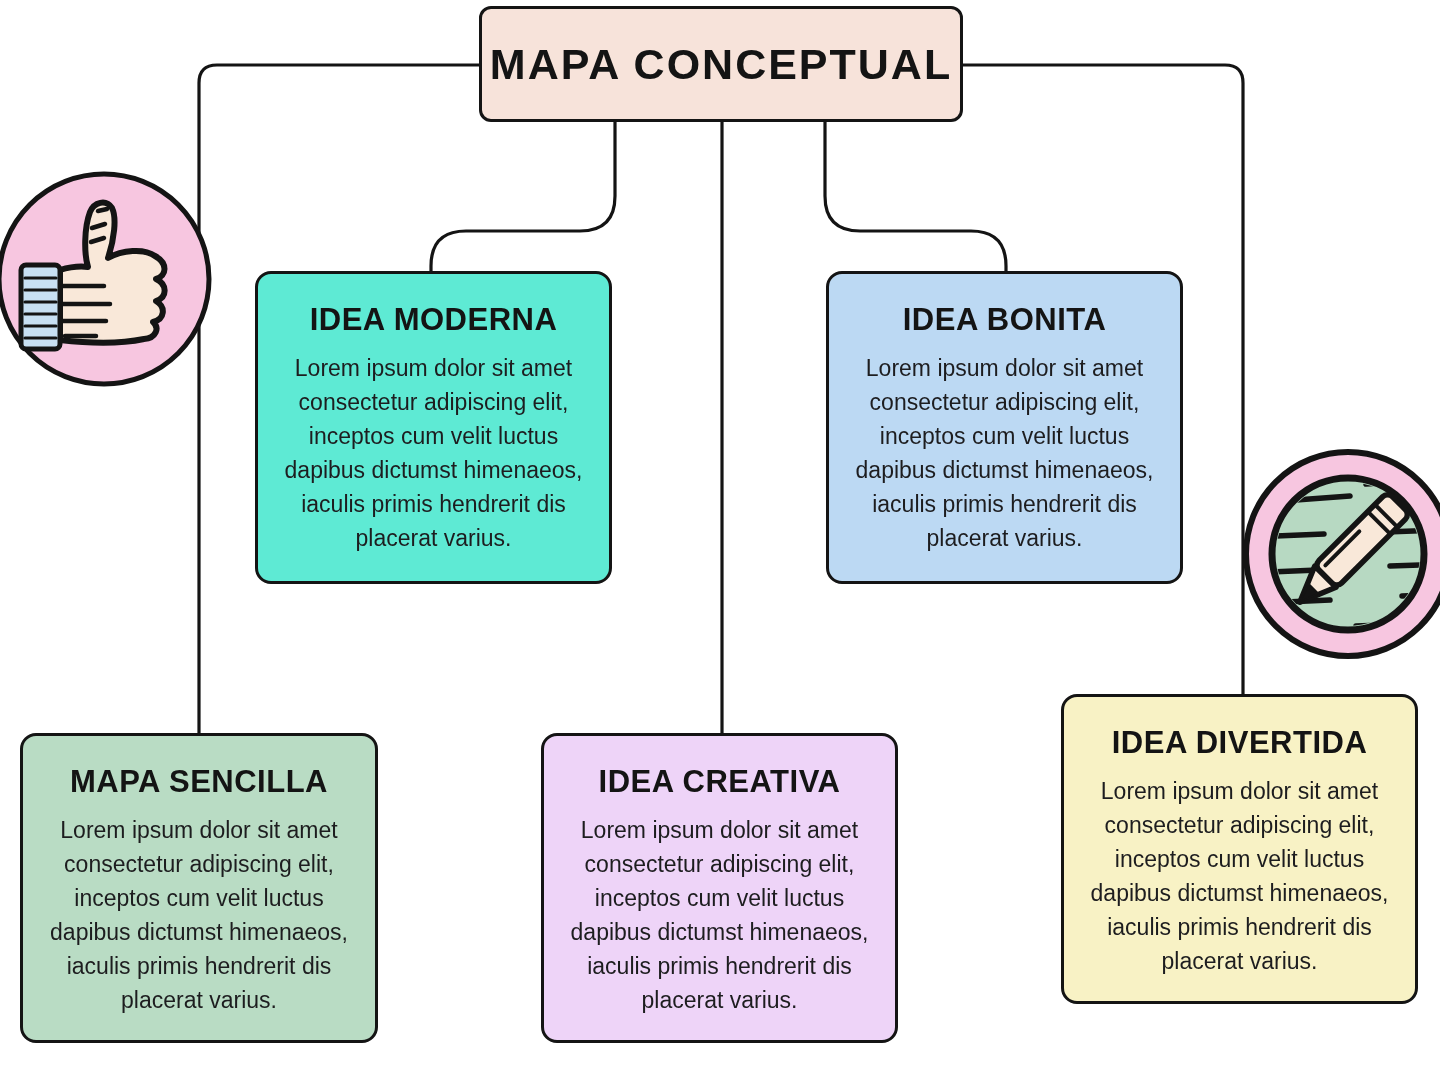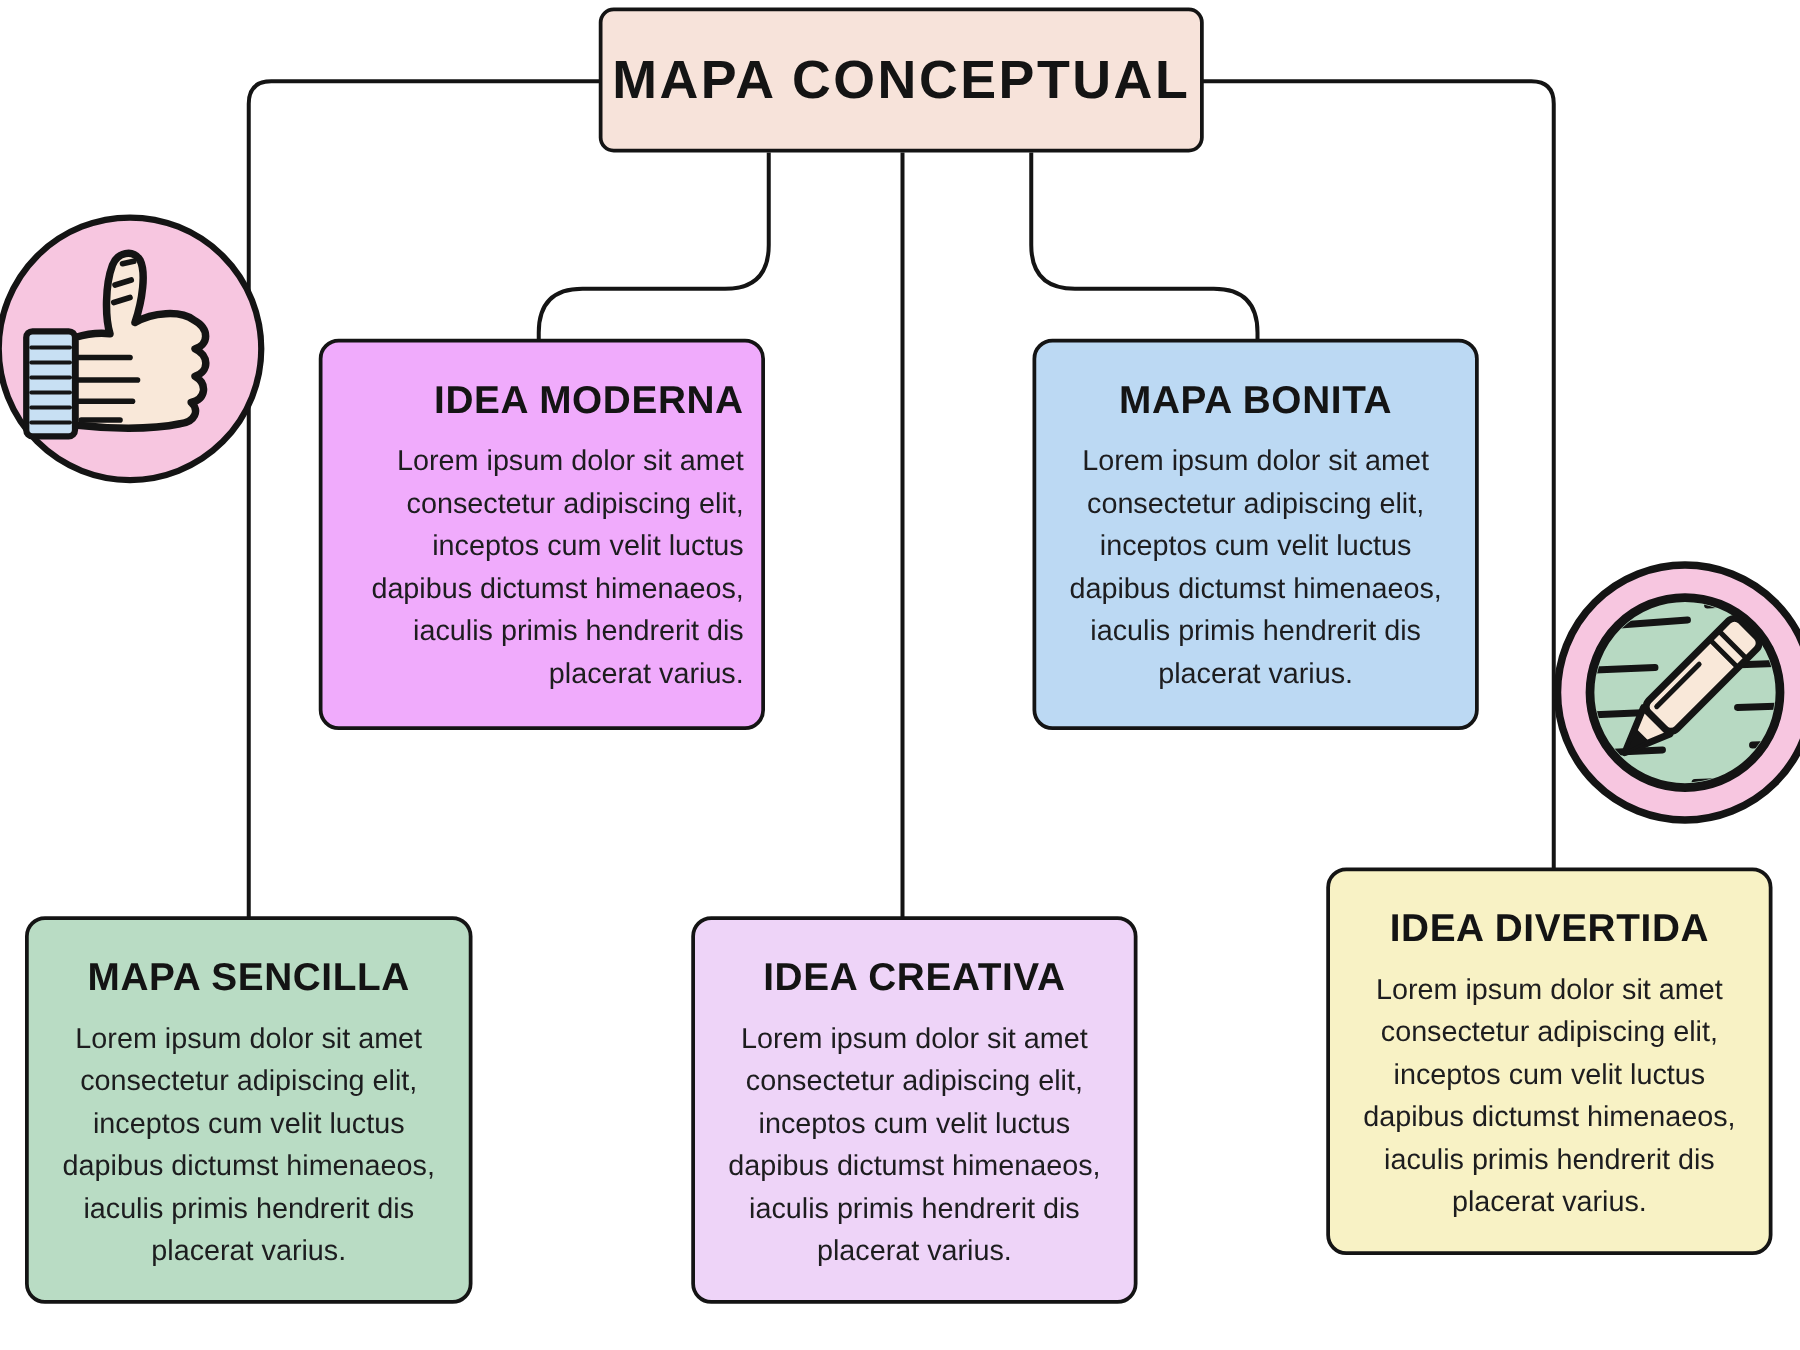--- a/index.html
+++ b/index.html
@@ -67,51 +67,51 @@
       <path d="M 615 122 V 196 Q 615 231 580 231 H 466 Q 431 231 431 266 V 274"></path>
       <path d="M 722 122 V 736"></path>
       <path d="M 825 122 V 196 Q 825 231 860 231 H 971 Q 1006 231 1006 266 V 274"></path>
     </g>
   </svg>
 
   <header class="box title-box" style="background-color: rgb(247, 227, 218);">
     <h1>MAPA CONCEPTUAL</h1>
   </header>
 
-  <section class="box node" style="left: 255px; top: 271px; width: 357px; height: 313px; background-color: #f0abfc; text-align: right;">
+  <section class="box node" style="left: 255px; top: 271px; width: 357px; height: 313px; background-color: #5eead4;">
     <h2>IDEA MODERNA</h2>
     <p>Lorem ipsum dolor sit amet
 consectetur adipiscing elit,
 inceptos cum velit luctus
 dapibus dictumst himenaeos,
 iaculis primis hendrerit dis
 placerat varius.</p>
   </section>
 
   <section class="box node" style="left: 826px; top: 271px; width: 357px; height: 313px; background-color: rgb(188, 217, 243);">
-    <h2>MAPA BONITA</h2>
+    <h2>IDEA BONITA</h2>
     <p>Lorem ipsum dolor sit amet
 consectetur adipiscing elit,
 inceptos cum velit luctus
 dapibus dictumst himenaeos,
 iaculis primis hendrerit dis
 placerat varius.</p>
   </section>
 
   <section class="box node" style="left: 20px; top: 733px; width: 358px; height: 310px; background-color: rgb(185, 220, 196);">
     <h2>MAPA SENCILLA</h2>
     <p>Lorem ipsum dolor sit amet
 consectetur adipiscing elit,
 inceptos cum velit luctus
 dapibus dictumst himenaeos,
 iaculis primis hendrerit dis
 placerat varius.</p>
   </section>
 
-  <section class="box node" style="left: 541px; top: 733px; width: 357px; height: 310px; background-color: rgb(238, 212, 248); margin-left: 12px;">
+  <section class="box node" style="left: 541px; top: 733px; width: 357px; height: 310px; background-color: rgb(238, 212, 248);">
     <h2>IDEA CREATIVA</h2>
     <p>Lorem ipsum dolor sit amet
 consectetur adipiscing elit,
 inceptos cum velit luctus
 dapibus dictumst himenaeos,
 iaculis primis hendrerit dis
 placerat varius.</p>
   </section>
 
   <section class="box node" style="left: 1061px; top: 694px; width: 357px; height: 310px; background-color: rgb(248, 242, 197);">

